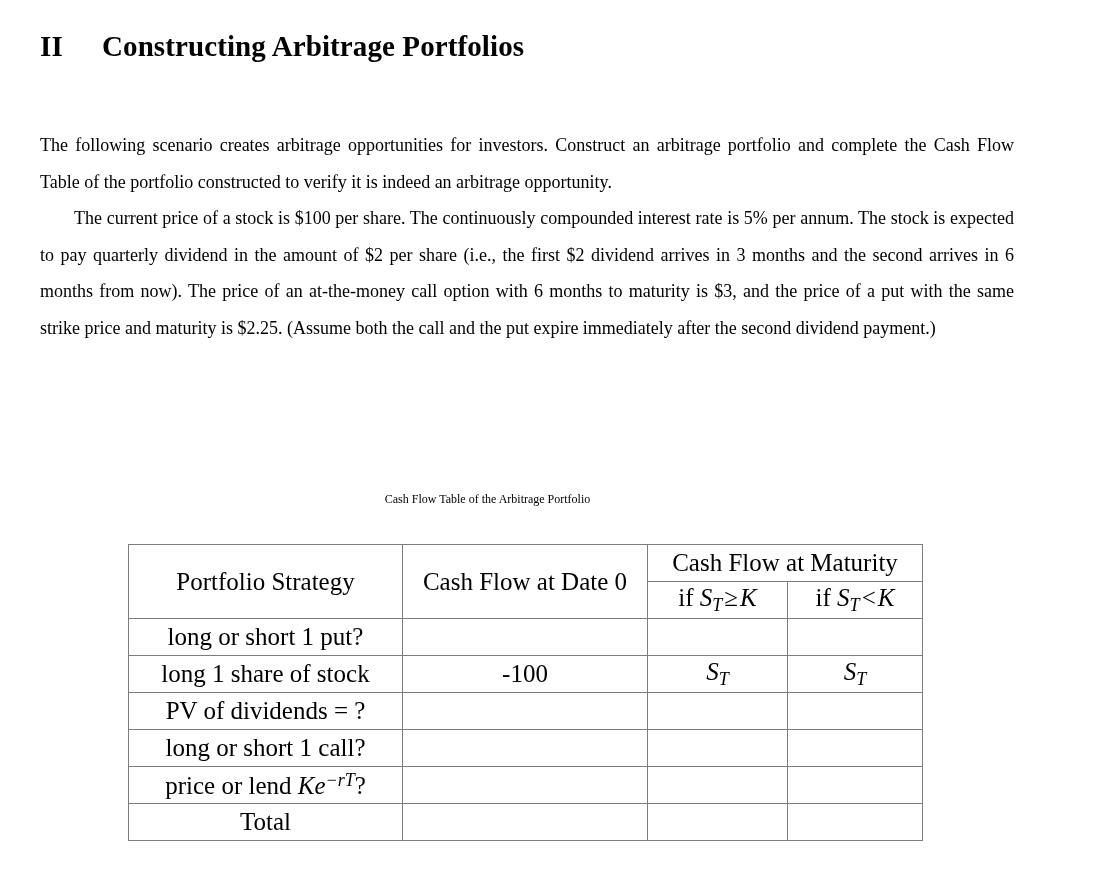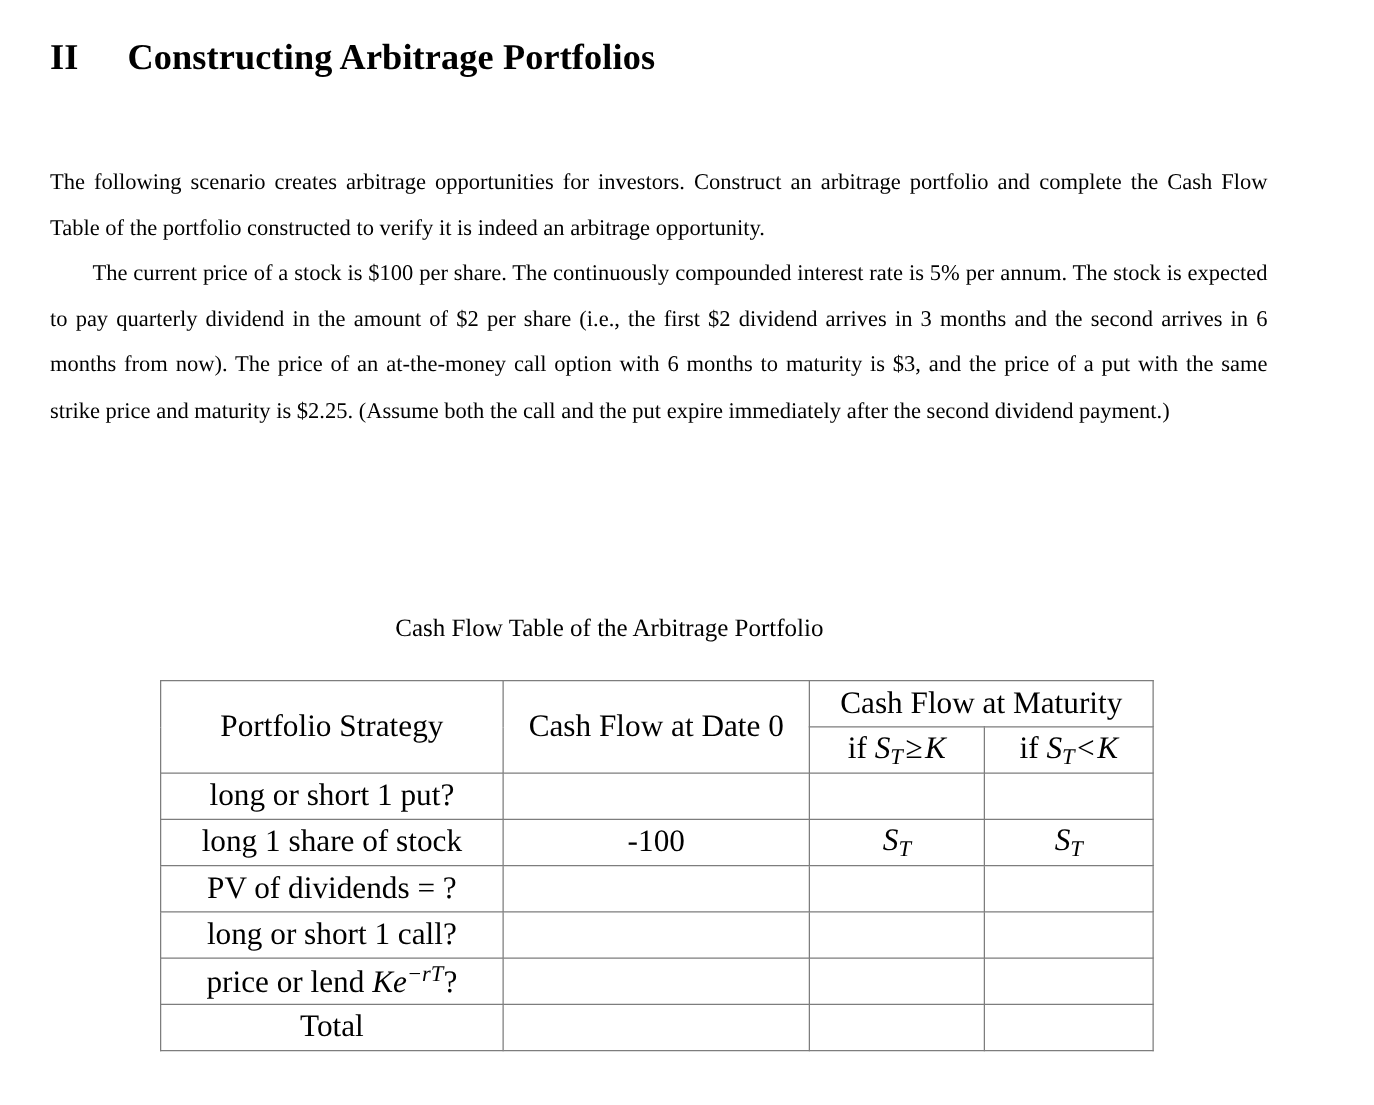--- a/index.html
+++ b/index.html
@@ -61,21 +61,21 @@
     text-indent: 34px;
   }
 
   
   .table-caption {
     position: absolute;
     top: 492px;
     left: 0;
     width: 975px;
     text-align: center;
-    font-size: 20px;
+    font-size: 12px;
   }
 
   
   .cf-table-wrap {
     position: absolute;
     left: 128px;
     top: 544px;
     width: 794px;
   }
   table.cf-table {

